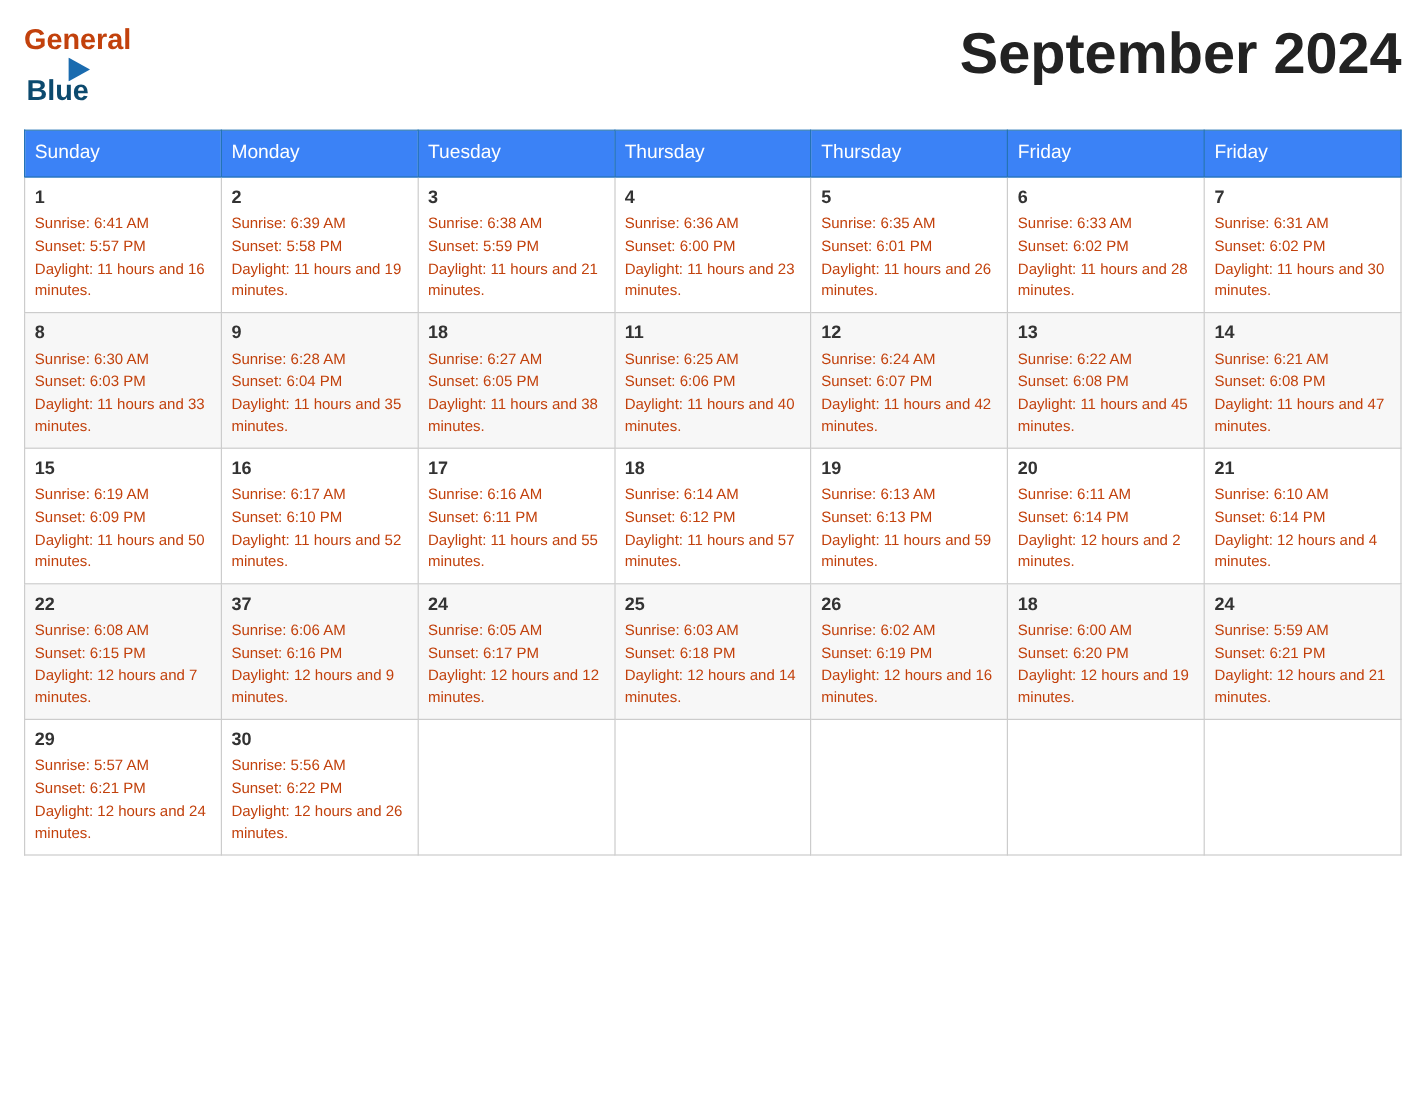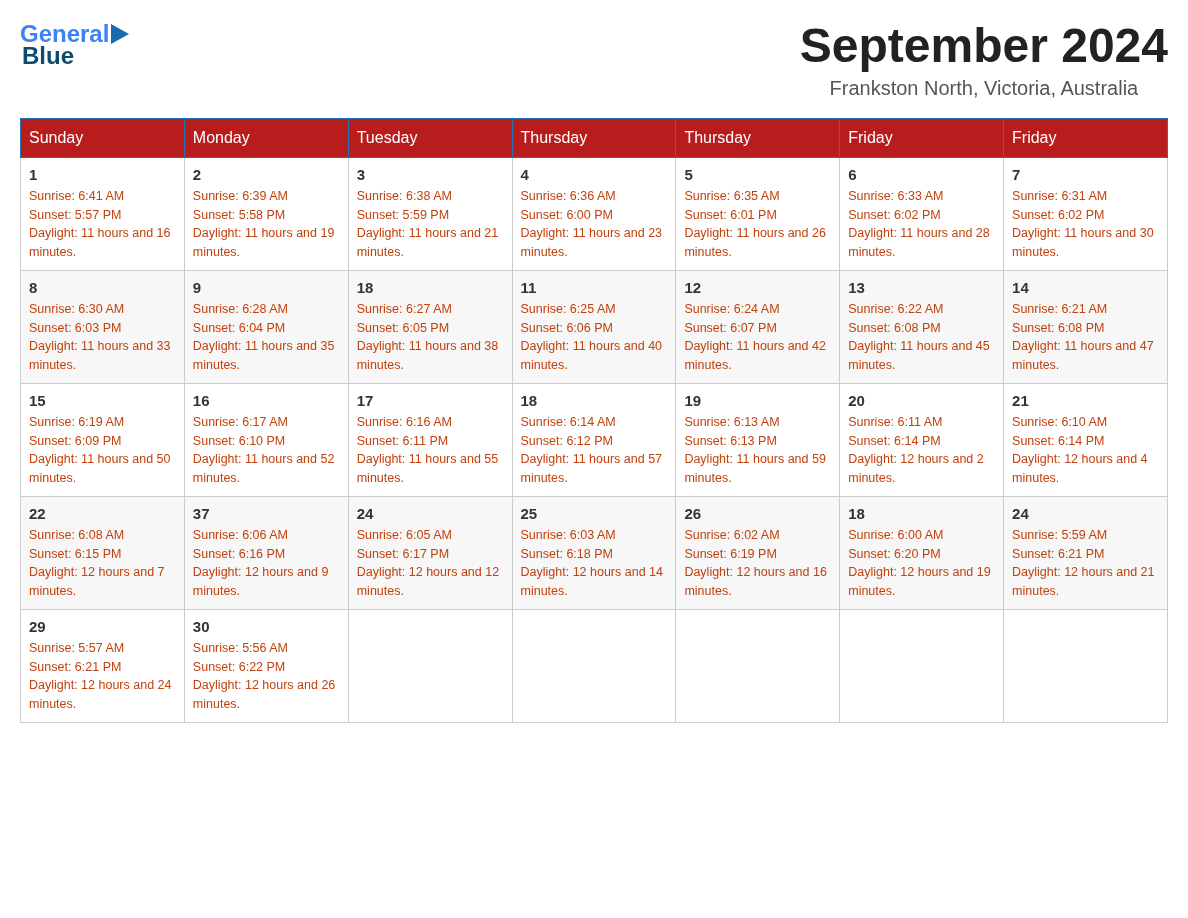--- a/index.html
+++ b/index.html
@@ -10,21 +10,21 @@
       min-height: 918px;
       padding: 20px;
     }
     .header {
       display: flex;
       justify-content: space-between;
       align-items: flex-start;
       margin-bottom: 18px;
     }
     .title-block {
-      text-align: center;
+      text-align: right;
       margin-left: 42px;
     }
     .month-title {
       font-size: 48px;
       font-weight: bold;
       color: #222;
       line-height: 1.1;
     }
     .location-title {
       font-size: 20px;
@@ -68,32 +68,33 @@
     .empty-cell {
       background: #fff;
     }
     tr:nth-child(even) td {
       background-color: #f7f7f7;
     }
     tr:nth-child(odd) td {
       background-color: #fff;
     }
     .calendar thead tr th {
-      background-color: #b91c1c;
+      background-color: #3b82f6;
     }
     .logo-wrapper {
       display: flex;
       flex-direction: column;
     }
     .logo-line1 {
       display: flex;
       align-items: center;
       font-size: 24px;
       font-weight: bold;
-      color: #3b82f6;
+      color: #c2410c;
+      flex-direction: column;
     }
     .logo-line2 {
       font-size: 24px;
       font-weight: bold;
       color: #0c4a6e;
       margin-left: 2px;
     }
   </style>
 </head>
 <body>
@@ -104,21 +105,20 @@
       <span>General</span>
 
       <svg width="18" height="20" viewBox="0 0 18 20" style="margin-left:2px;">
         <polygon points="0,0 18,10 0,20" fill="#1a6baf"></polygon>
       </svg>
     </div>
     <div class="logo-line2" style="margin-top:-6px;">Blue</div>
   </div>
   <div class="title-block">
     <div class="month-title">September 2024</div>
-    <div class="location-title">Frankston North, Victoria, Australia</div>
   </div>
 </div>
 
 <table class="calendar">
   <thead>
     <tr>
       <th>Sunday</th>
       <th>Monday</th>
       <th>Tuesday</th>
       <th>Thursday</th>

